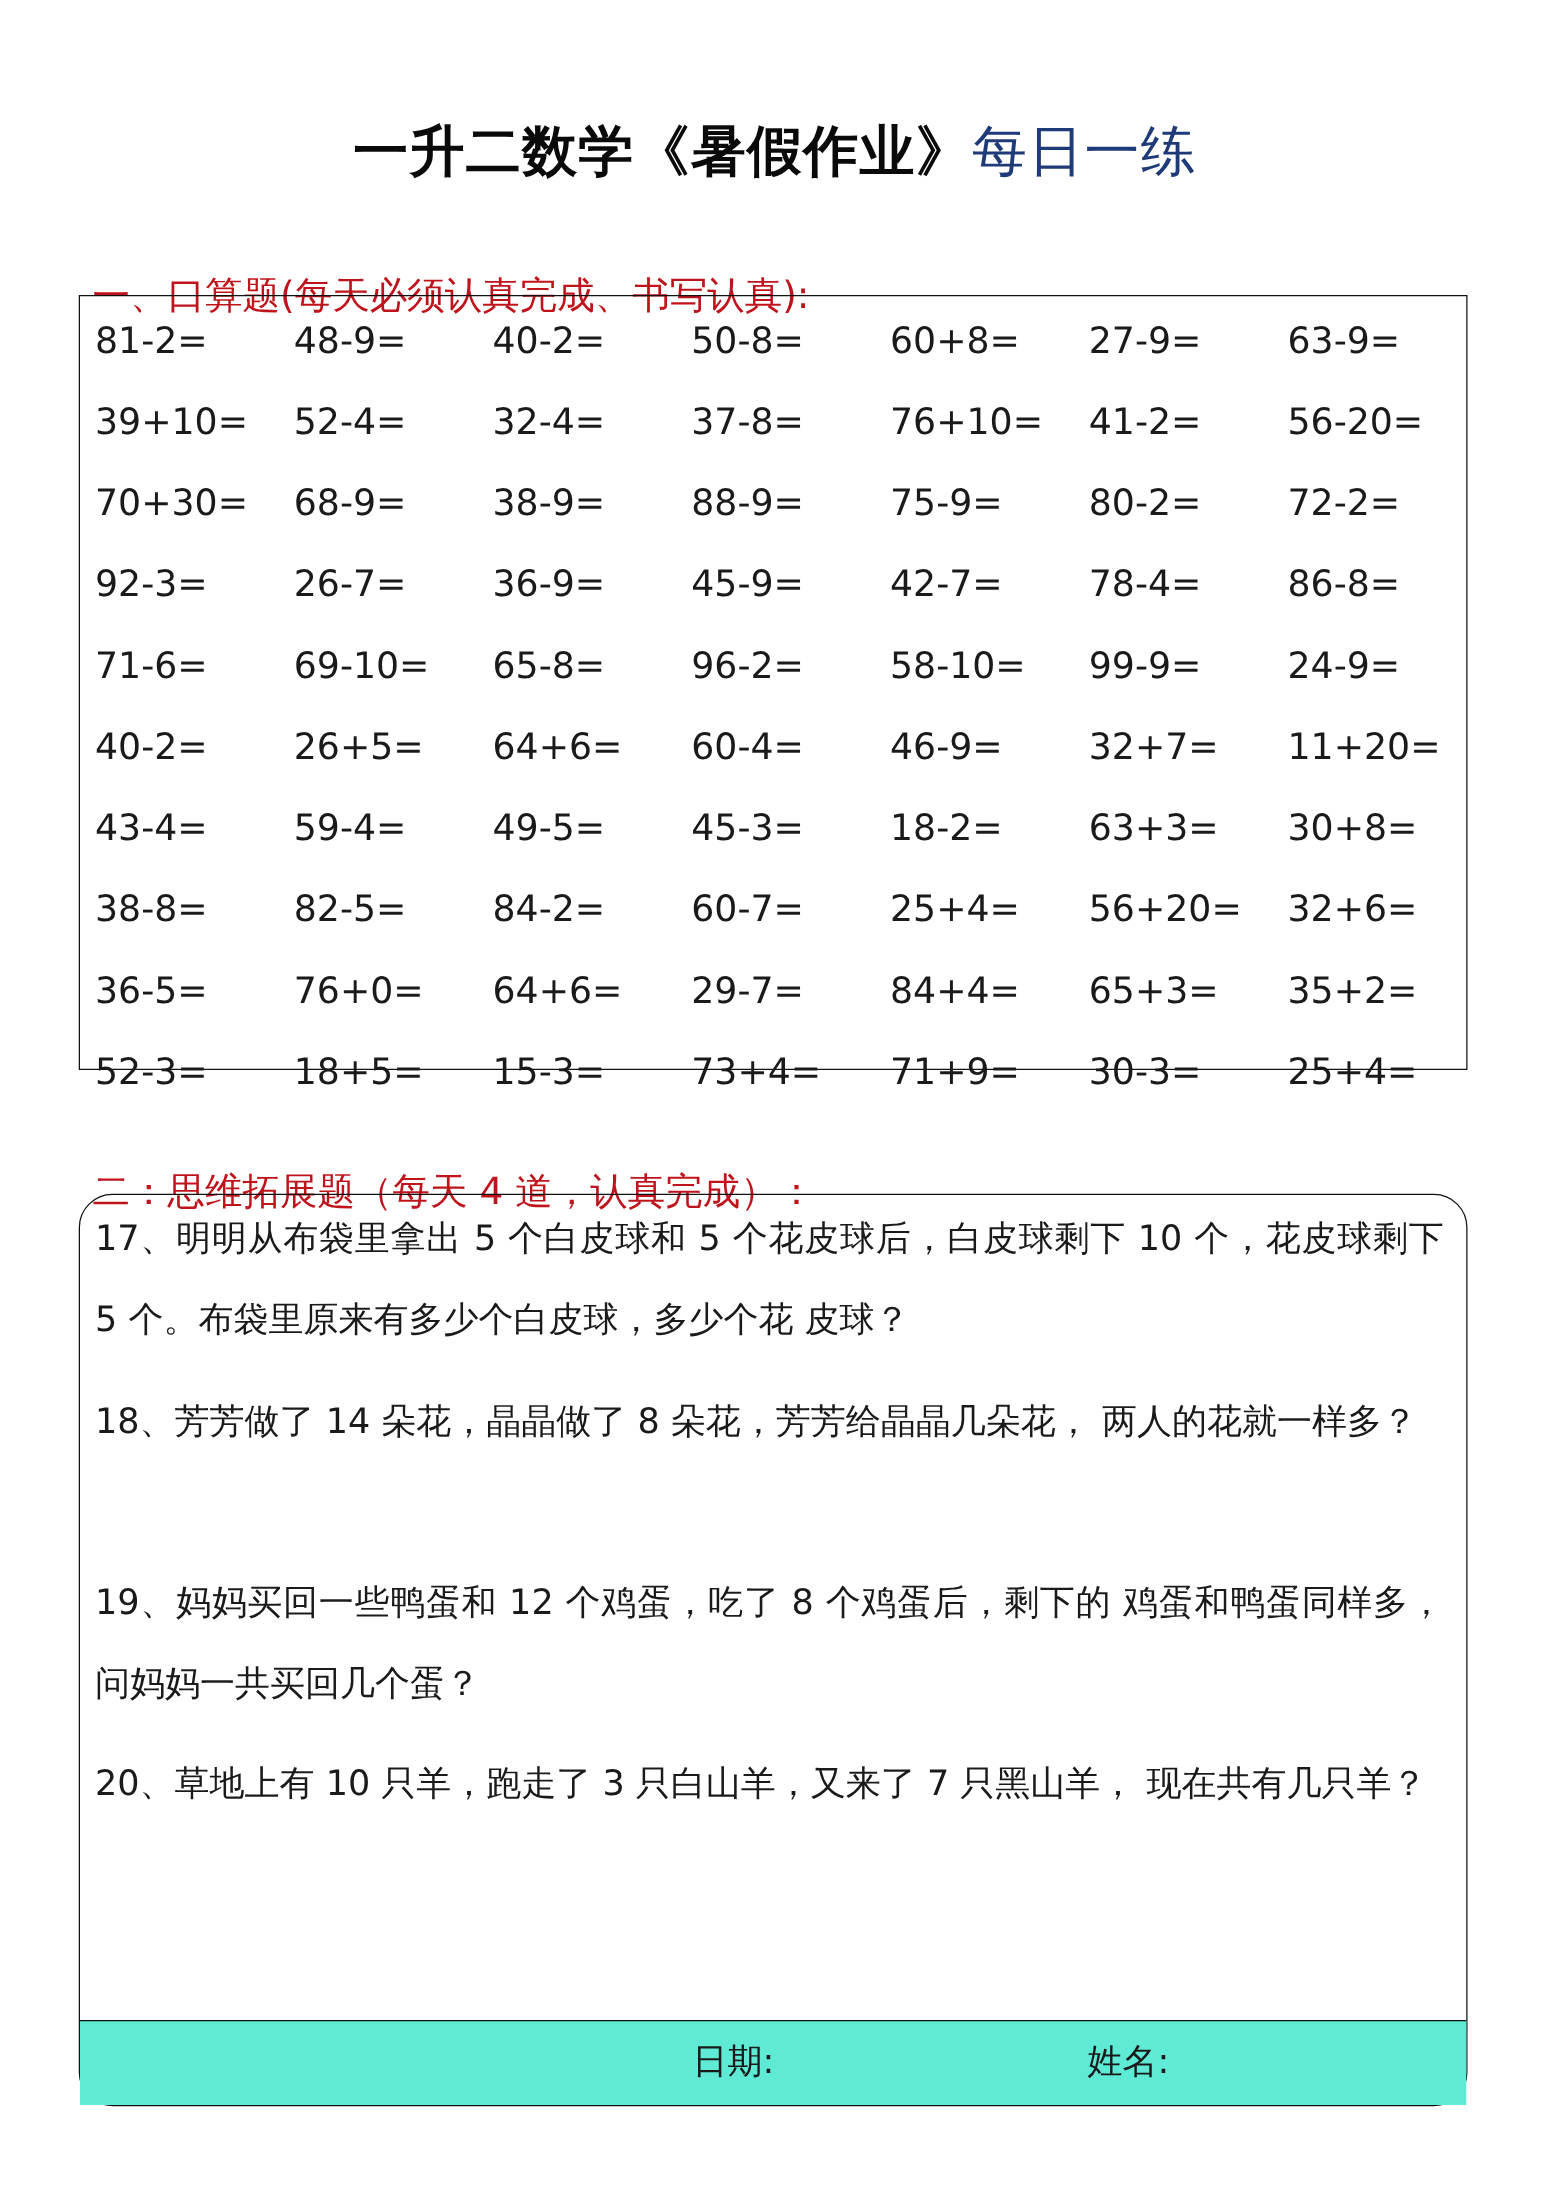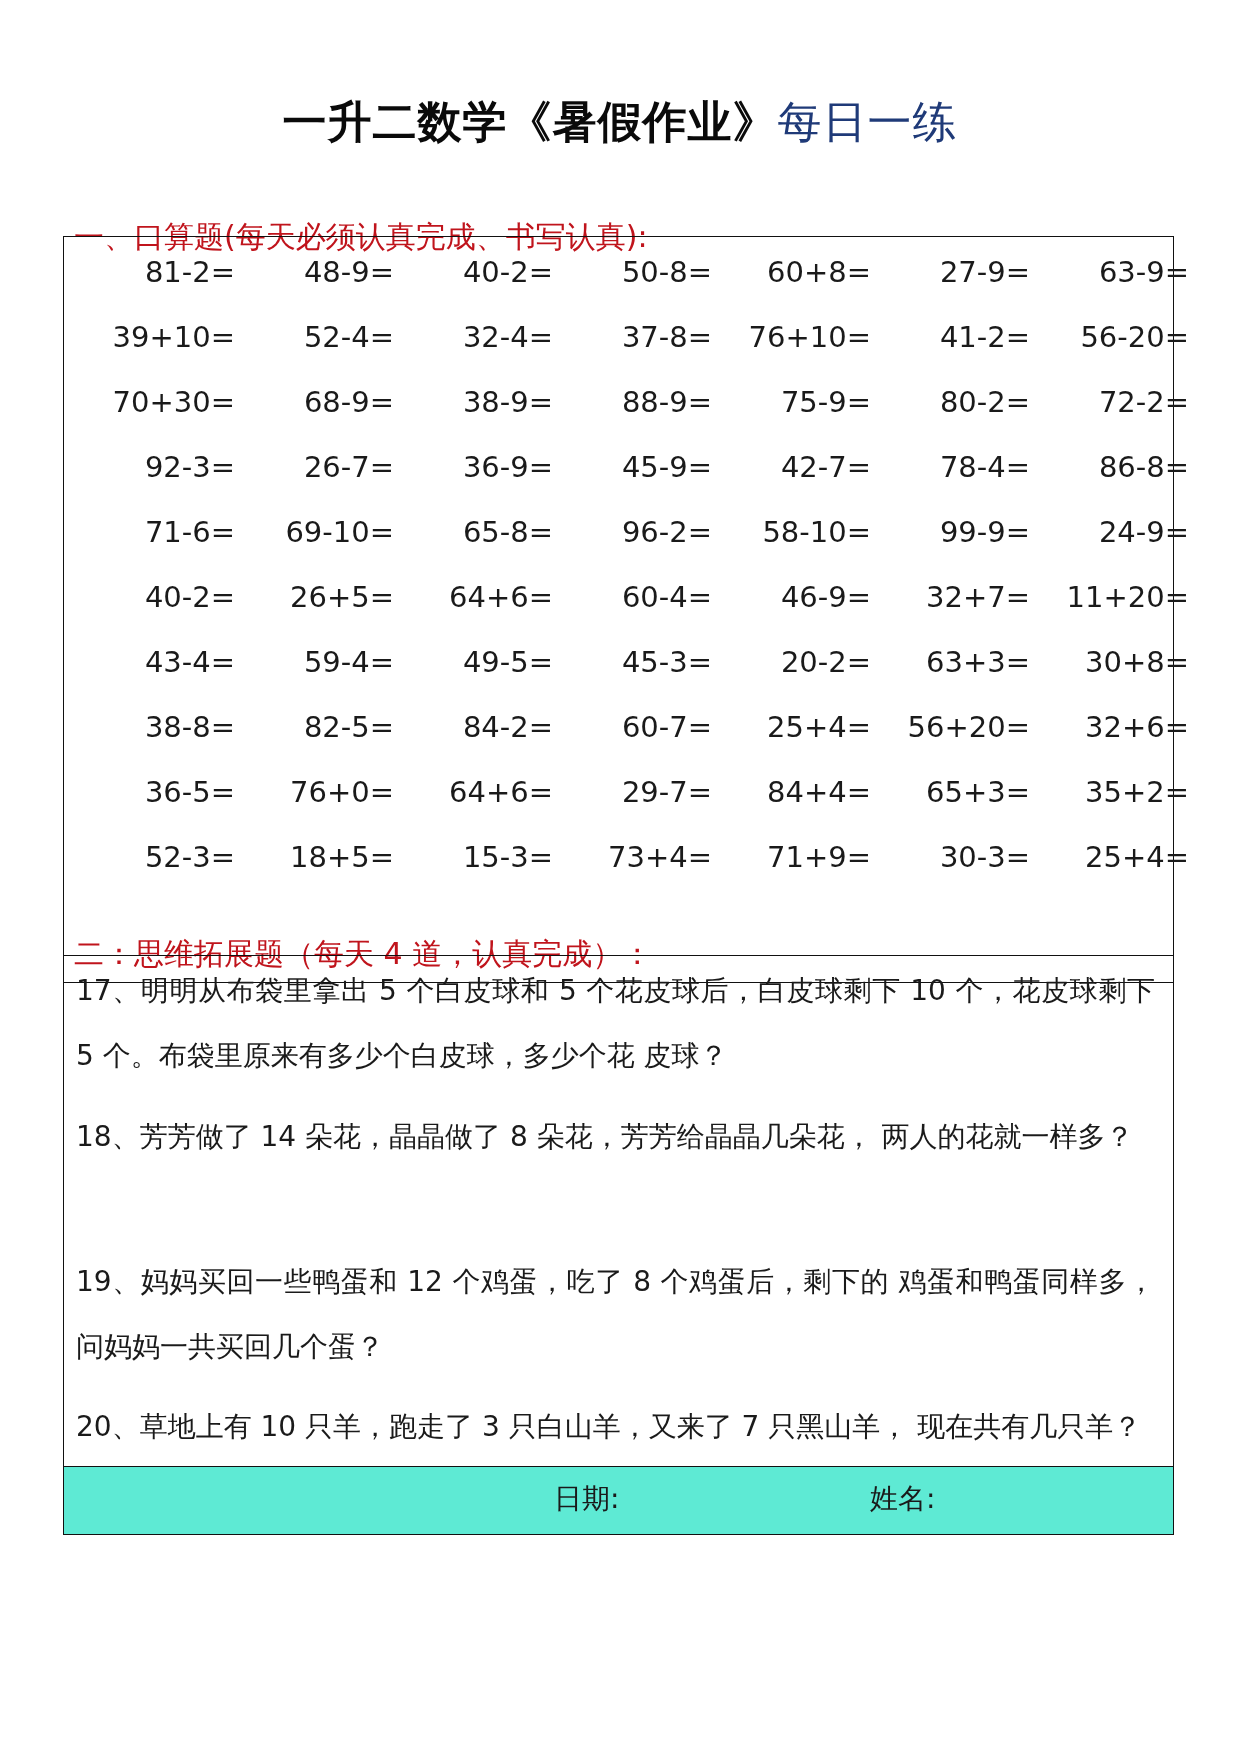--- a/index.html
+++ b/index.html
@@ -8,26 +8,26 @@
   .title { position: absolute; left: 0; right: 0; top: 82px; text-align: center;
            font-size: 44px; font-weight: bold; letter-spacing: 1px; line-height: 80px;
            font-family: "DejaVu Sans", "Liberation Sans", sans-serif; }
   .title .black { color: #0a0a0a; }
   .title .blue { color: #1f3a78; font-weight: normal; }
   .section-heading { position: absolute; left: 74px; color: #c0141c; font-size: 30px;
            line-height: 40px; font-family: "DejaVu Sans", "Liberation Sans", sans-serif; margin-top: 32px; }
   #sec1-heading { top: 185px; }
   #sec2-heading { top: 902px; }
   .box { position: absolute; left: 63px; width: 1111px; border: 1.5px solid #111; box-sizing: border-box; }
-  #calc-box { top: 236px; height: 747px; text-align: right; }
+  #calc-box { top: 236px; height: 620px; }
   .calc-grid { position: absolute; left: 12px; top: 14px; right: 0; display: grid;
            grid-template-columns: repeat(7, 159px); grid-auto-rows: 65px; }
   .calc-item { font-size: 29px; line-height: 42px; color: #1a1a1a; white-space: nowrap;
            font-family: "DejaVu Sans", "Liberation Sans", sans-serif; }
-  #word-box { top: 955px; height: 580px; }
+  #word-box { top: 955px; height: 730px; border-radius: 27px; }
   .problem { position: absolute; left: 12px; right: 18px; font-size: 28px; line-height: 65px;
            color: #1a1a1a; font-family: "DejaVu Sans", "Liberation Sans", sans-serif;
            text-align: justify; }
   .footer-band { position: absolute; left: 0; right: 0; bottom: 0; height: 67px;
            background: #5eead4; border-top: 1.5px solid #111; }
   .footer-label { position: absolute; top: 14px; font-size: 28px; line-height: 36px; color: #1a1a1a; }
   #date-label { left: 490px; }
   #name-label { left: 806px; }
   .watermark { position: absolute; top: 1725px; left: 0; right: 0; text-align: center;
            font-size: 16px; color: #ec4899; line-height: 22px; margin-top: 32px; }
@@ -82,21 +82,21 @@
       <div class="calc-item">26+5=</div>
       <div class="calc-item">64+6=</div>
       <div class="calc-item">60-4=</div>
       <div class="calc-item">46-9=</div>
       <div class="calc-item">32+7=</div>
       <div class="calc-item">11+20=</div>
       <div class="calc-item">43-4=</div>
       <div class="calc-item">59-4=</div>
       <div class="calc-item">49-5=</div>
       <div class="calc-item">45-3=</div>
-      <div class="calc-item">20-2=</div>
+      <div class="calc-item">18-2=</div>
       <div class="calc-item">63+3=</div>
       <div class="calc-item">30+8=</div>
       <div class="calc-item">38-8=</div>
       <div class="calc-item">82-5=</div>
       <div class="calc-item">84-2=</div>
       <div class="calc-item">60-7=</div>
       <div class="calc-item">25+4=</div>
       <div class="calc-item">56+20=</div>
       <div class="calc-item">32+6=</div>
       <div class="calc-item">36-5=</div>

